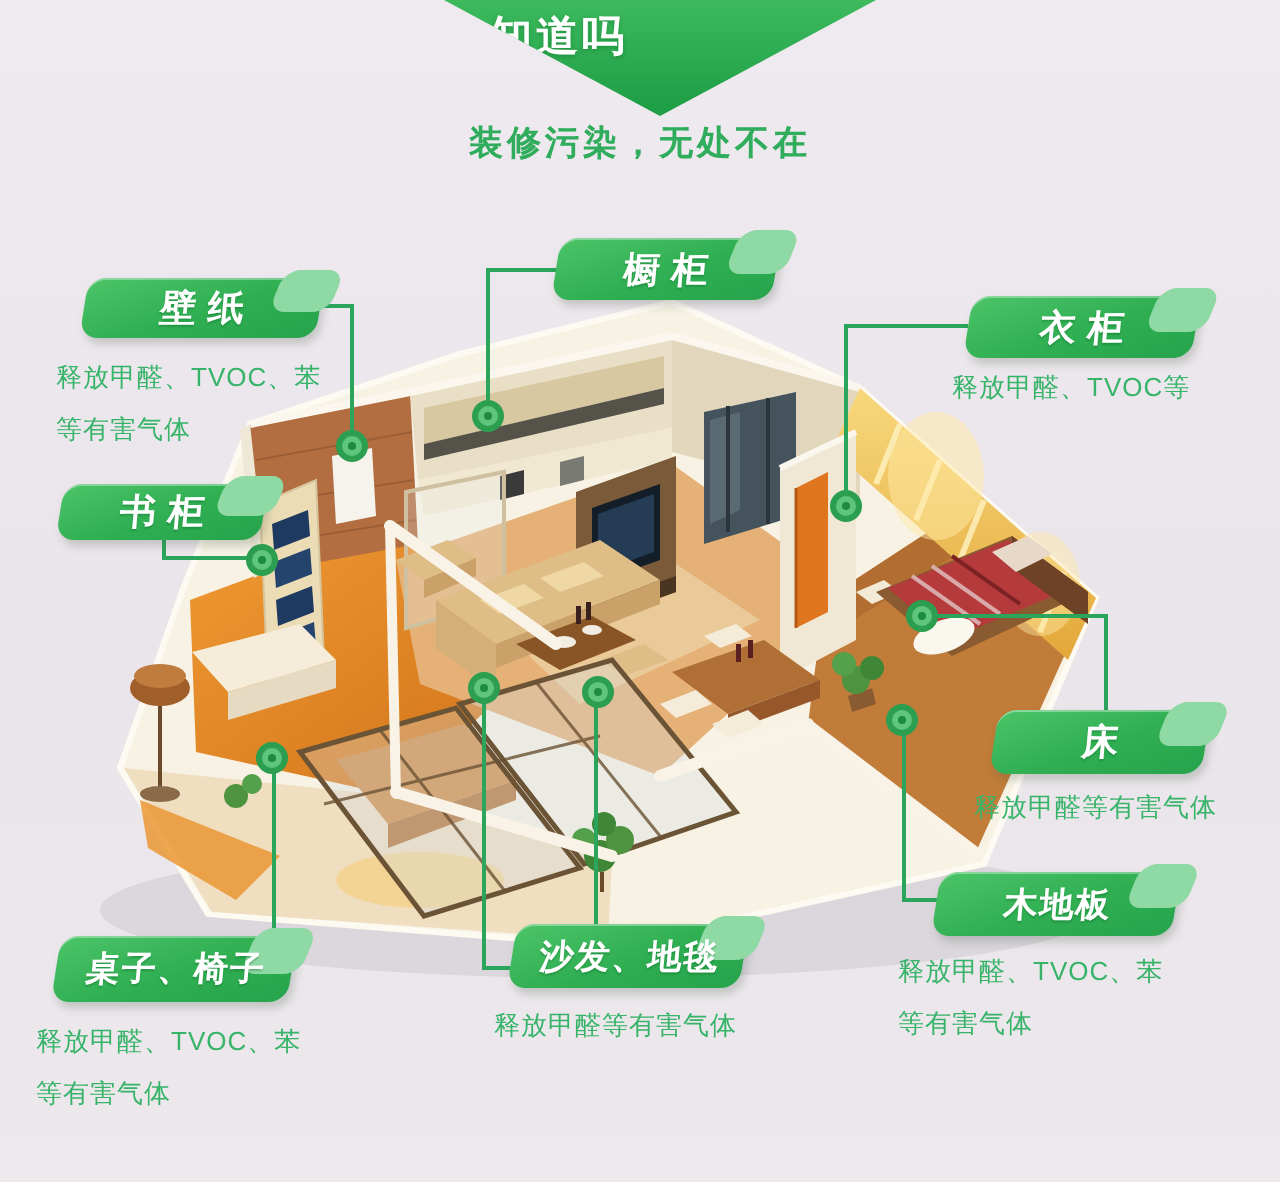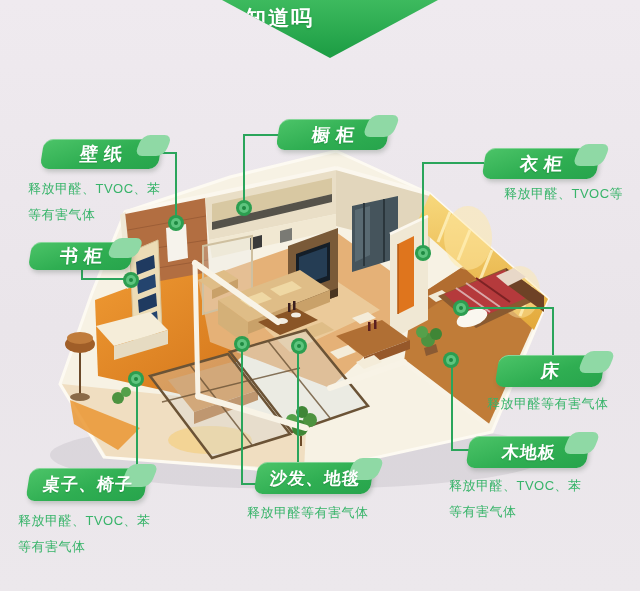--- a/index.html
+++ b/index.html
@@ -257,20 +257,21 @@
           <circle cx="299" cy="346" r="8" fill="#2c9e50"></circle>
           <circle cx="299" cy="346" r="5" fill="#5ec47e"></circle>
           <circle cx="299" cy="346" r="2" fill="#1e8a42"></circle>
         </g>
     </g>
   </svg>
 
   <div class="banner">
     <span>你知道吗</span>
   </div>
+  <div class="subtitle">装修污染，无处不在</div>
 
   <div class="badge" style="left:42px;top:139px;width:118px;height:30px;">
     <span>壁纸</span>
     </div>
   <div class="badge" style="left:278px;top:119px;width:110px;height:31px;">
     <span>橱柜</span>
     </div>
   <div class="badge" style="left:484px;top:148px;width:114px;height:31px;">
     <span>衣柜</span>
     </div>
@@ -287,21 +288,21 @@
     <span>桌子、椅子</span>
     </div>
   <div class="badge long" style="left:256px;top:462px;width:116px;height:32px;">
     <span>沙发、地毯</span>
     </div>
 
   <div class="note" style="left:28px;top:176px;">
     <div>释放甲醛、TVOC、苯</div>
     <div>等有害气体</div>
   </div>
-  <div class="note" style="left:476px;top:181px;margin-left:28px;">
+  <div class="note" style="left:476px;top:181px;">
     <div>释放甲醛、TVOC等</div>
   </div>
   <div class="note" style="left:487px;top:391px;">
     <div>释放甲醛等有害气体</div>
   </div>
   <div class="note" style="left:449px;top:473px;">
     <div>释放甲醛、TVOC、苯</div>
     <div>等有害气体</div>
   </div>
   <div class="note" style="left:18px;top:508px;">

